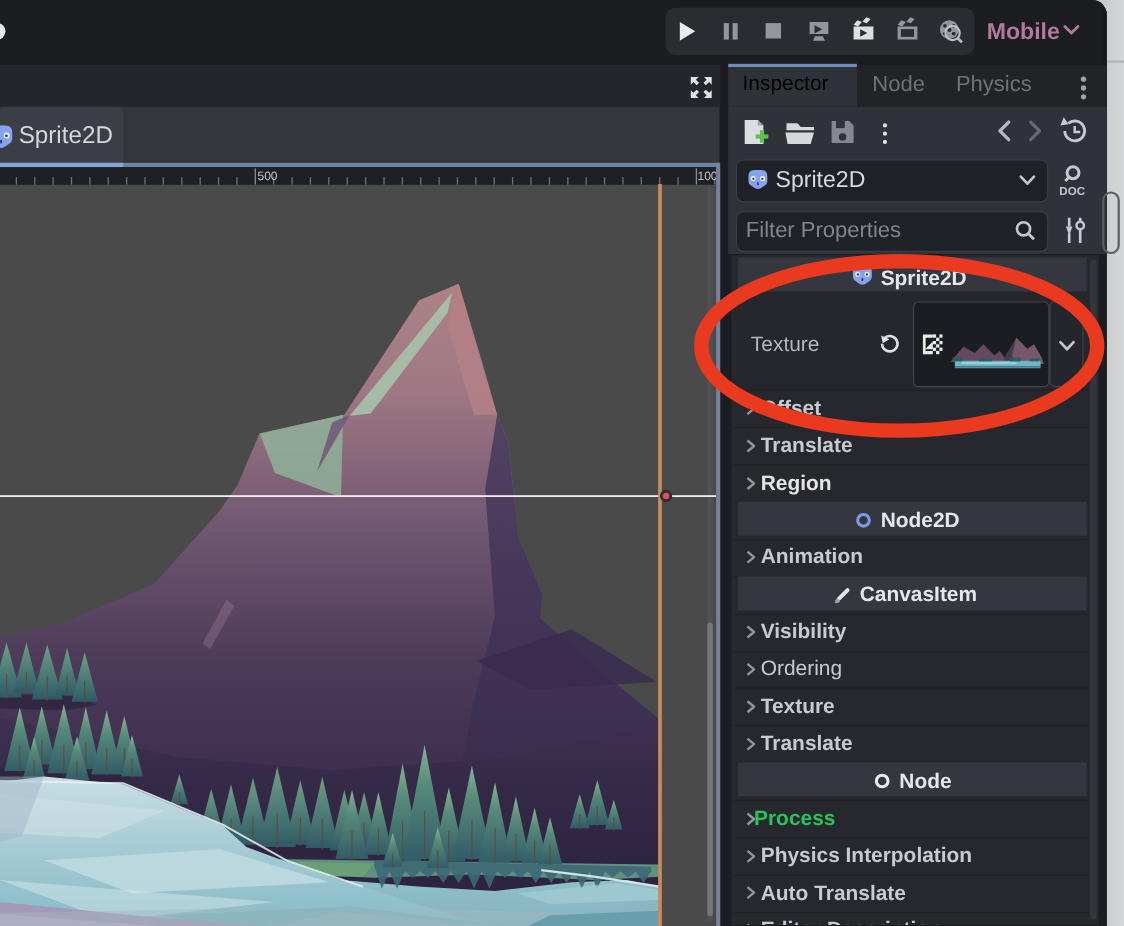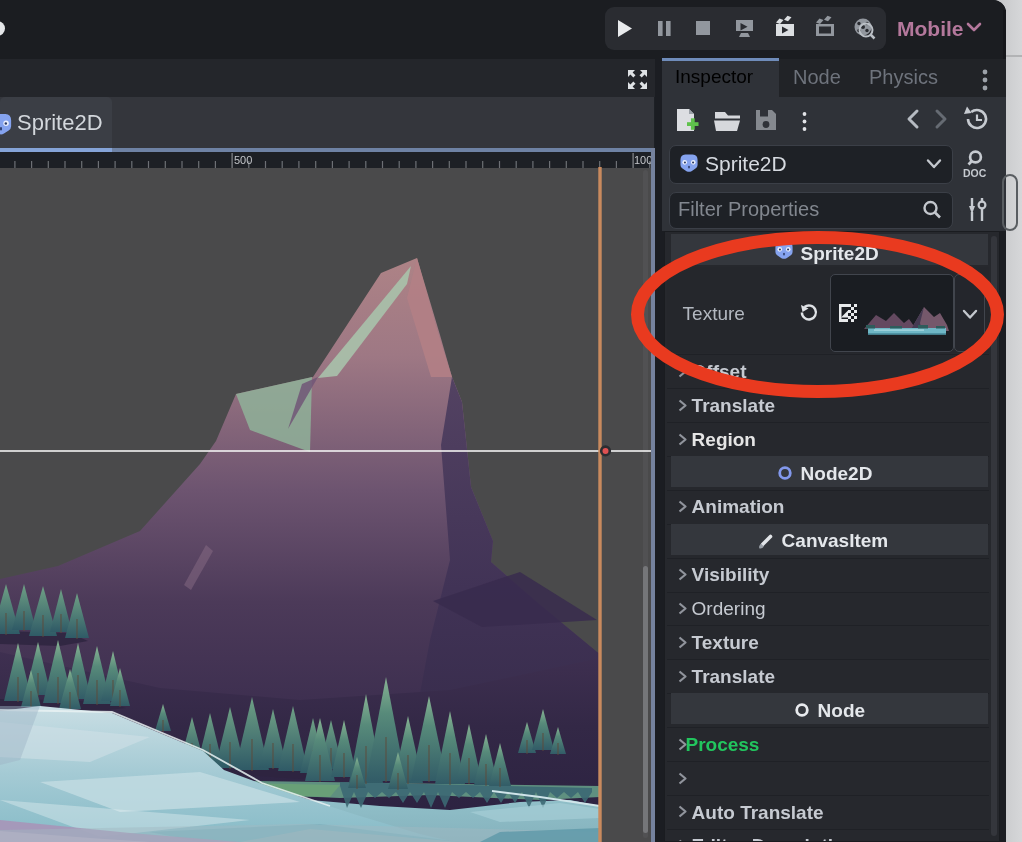--- a/index.html
+++ b/index.html
@@ -470,20 +470,21 @@
         <circle cx="8" cy="8" r="5.3" fill="none" stroke="#e8eaee" stroke-width="2.8"></circle>
       </svg>
 <div class="abs" style="left:153.1px;top:467.8px;font-size:19px;font-weight:bold;color:#e4e7eb">Node</div>
 <svg class="abs" style="left:12.6px;top:505.6px" width="11" height="13" viewBox="0 0 11 13">
         <path d="M2.5,1.5 L8.5,6.5 L2.5,11.5" fill="none" stroke="#90949c" stroke-width="2.2" stroke-linejoin="round"></path>
       </svg>
 <div class="abs" style="left:21px;top:501.7px;font-size:19px;font-weight:bold;color:#22c55e">Process</div>
 <svg class="abs" style="left:12.6px;top:539.5px" width="11" height="13" viewBox="0 0 11 13">
         <path d="M2.5,1.5 L8.5,6.5 L2.5,11.5" fill="none" stroke="#90949c" stroke-width="2.2" stroke-linejoin="round"></path>
       </svg>
+<div class="abs" style="left:27.1px;top:535.6px;font-size:19px;font-weight:bold;color:#c6cad1">Physics Interpolation</div>
 <svg class="abs" style="left:12.6px;top:573.4px" width="11" height="13" viewBox="0 0 11 13">
         <path d="M2.5,1.5 L8.5,6.5 L2.5,11.5" fill="none" stroke="#90949c" stroke-width="2.2" stroke-linejoin="round"></path>
       </svg>
 <div class="abs" style="left:27.1px;top:569.5px;font-size:19px;font-weight:bold;color:#c6cad1">Auto Translate</div>
 <svg class="abs" style="left:12.6px;top:607.3px" width="11" height="13" viewBox="0 0 11 13">
         <path d="M2.5,1.5 L8.5,6.5 L2.5,11.5" fill="none" stroke="#90949c" stroke-width="2.2" stroke-linejoin="round"></path>
       </svg>
 <div class="abs" style="left:27.1px;top:603.4px;font-size:19px;font-weight:bold;color:#c6cad1">Editor Description</div>
     </div>
 

